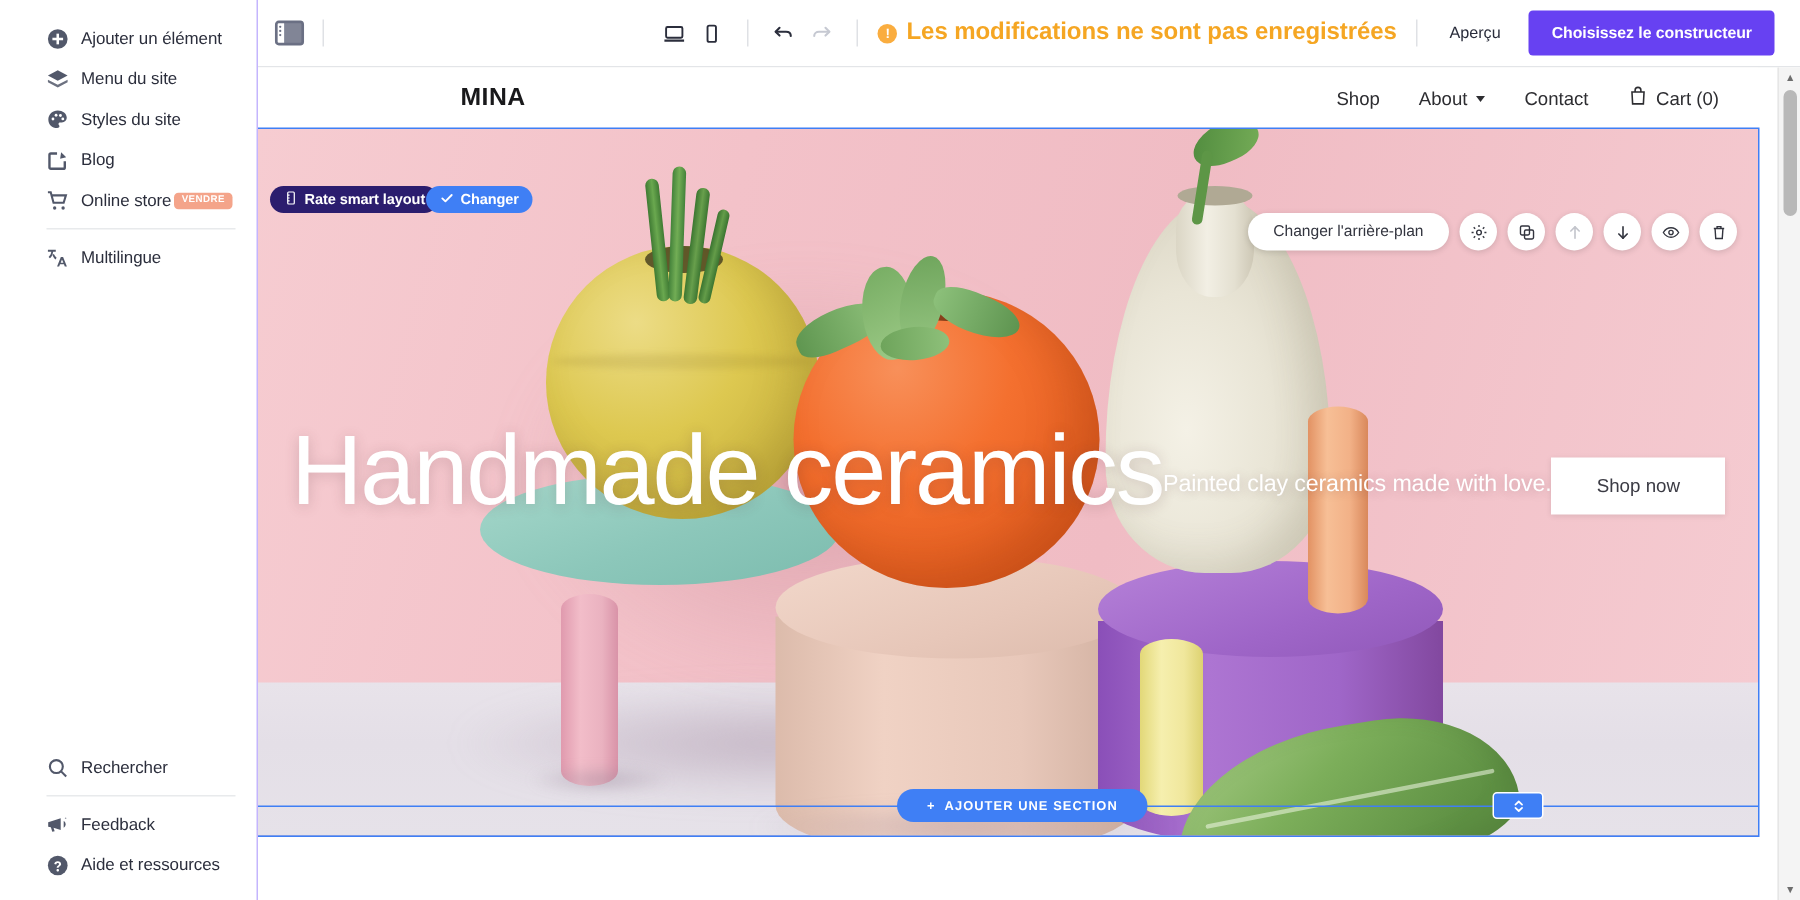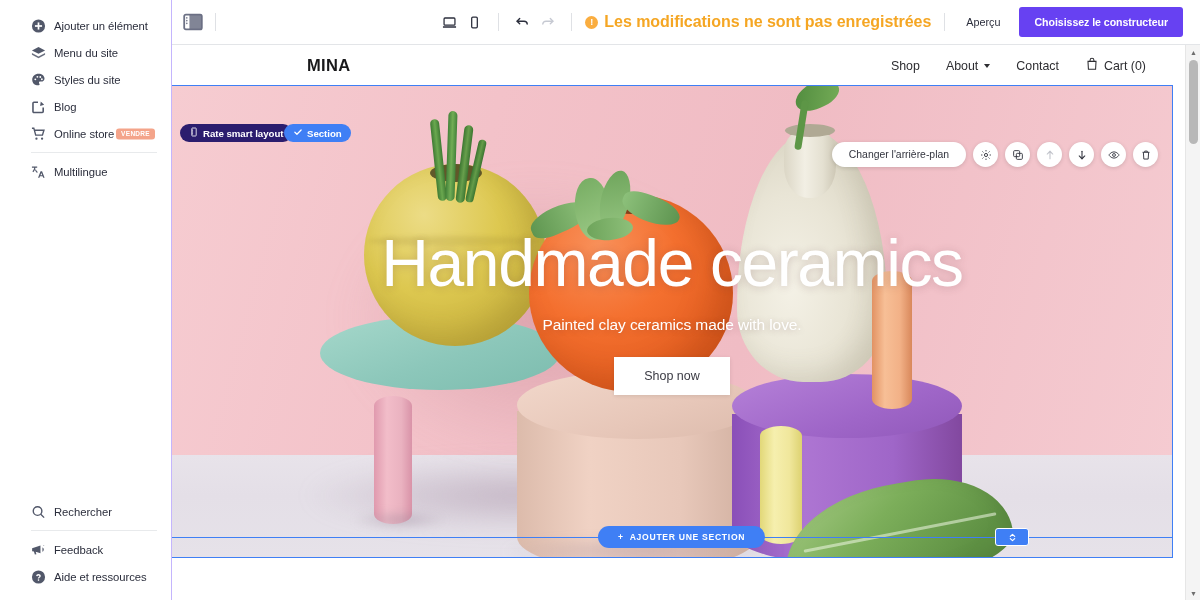--- a/index.html
+++ b/index.html
@@ -205,21 +205,21 @@
   
   .ball { position: absolute; border-radius: 50%; }
   .pill { position: absolute; }
 
   
   .leafblade { position: absolute; }
 
   
   #hero-text {
     position: absolute; left: 0; top: 0; width: 100%; height: 100%;
-    display: flex; flex-direction: column;
+    display: flex; flex-direction: row;
     align-items: center; justify-content: center;
     z-index: 40;
     padding-bottom: 18px;
   }
   #hero-title {
     font-size: 66px; font-weight: 400;
     color: #ffffff;
     letter-spacing: -1.4px;
     line-height: 1;
     white-space: nowrap;
@@ -645,21 +645,21 @@
       </span>
       <span>Rate smart layout</span>
     </div>
 
     <div class="chip" id="chip-section">
       <span>
         <svg viewBox="0 0 16 16" width="10" height="10" fill="none" stroke="#ffffff" stroke-width="2" stroke-linecap="round" stroke-linejoin="round">
           <path d="M3 8.4 6.3 11.6 13 4.8"></path>
         </svg>
       </span>
-      <span>Section</span>
+      <span>Changer</span>
     </div>
 
     <div id="sec-toolbar">
       <div id="sec-bgbtn">Changer l'arrière-plan</div>
 
       <div class="round-btn">
         <svg viewBox="0 0 16 16" fill="none" stroke="currentColor" stroke-width="1.25">
           <circle cx="8" cy="8" r="2.1"></circle>
           <path d="M8 1.4v1.8M8 12.8v1.8M1.4 8h1.8M12.8 8h1.8M3.3 3.3l1.3 1.3M11.4 11.4l1.3 1.3M12.7 3.3l-1.3 1.3M4.6 11.4l-1.3 1.3"></path>
         </svg>

